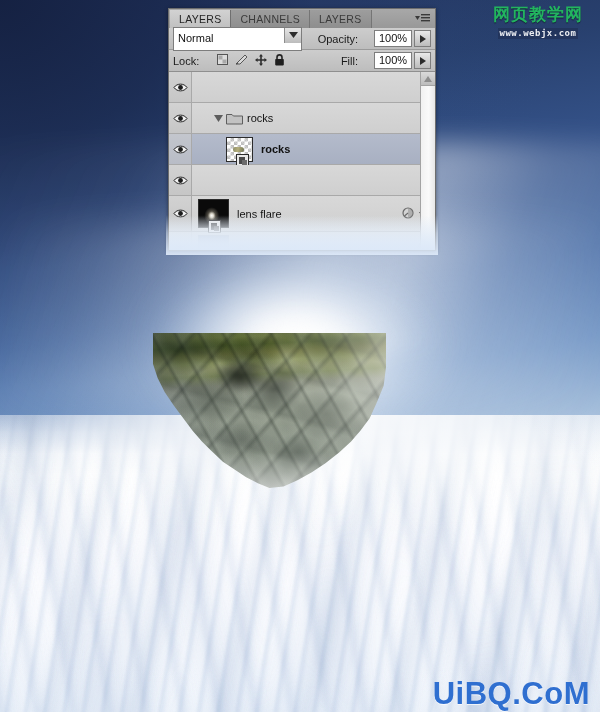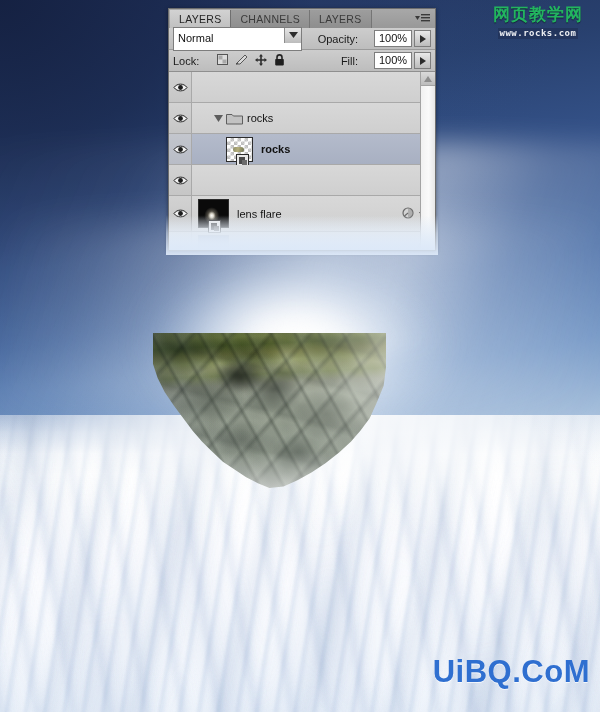--- a/index.html
+++ b/index.html
@@ -721,21 +721,21 @@
     color: #ffffff;
     letter-spacing: .5px;
     background: rgba(30,42,76,.55);
     padding: 1px 2px;
     display: inline-block;
     opacity: .9;
   }
   .wm-bottom {
     position: absolute;
     right: 10px;
-    bottom: 22px;
+    bottom: 0;
     font-family: "Liberation Sans", sans-serif;
     font-size: 31px;
     font-weight: bold;
     color: #2f6fd0;
     letter-spacing: .5px;
     text-shadow: 0 1px 0 rgba(255,255,255,.7);
     user-select: none;
   }
 </style>
 </head>
@@ -768,21 +768,21 @@
       <div class="isl-rock2"></div>
       <div class="isl-moss"></div>
       <div class="isl-cave"></div>
       <div class="isl-light"></div>
       <div class="isl-fade"></div>
     </div>
   </div>
 
   <div class="wm-top">
     <div class="cn">网页教学网</div>
-    <div class="url">www.rocks.com</div>
+    <div class="url">www.webjx.com</div>
   </div>
 
   <div class="ps-panel">
 
     <div class="ps-tabs">
       <div class="ps-tab active">LAYERS</div>
       <div class="ps-tab">CHANNELS</div>
       <div class="ps-tab">LAYERS</div>
       <div class="ps-menu-btn">
         <svg width="16" height="13" viewBox="0 0 16 13">

